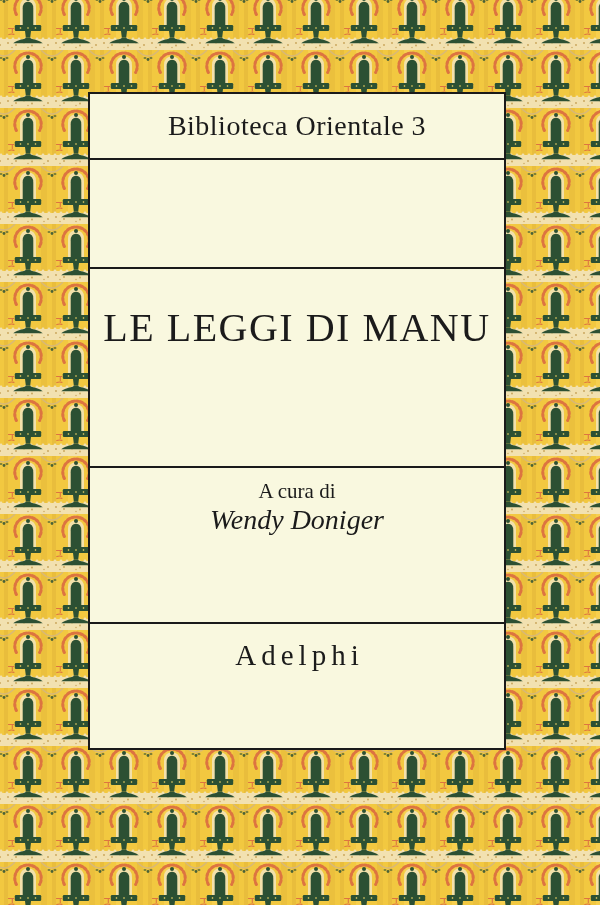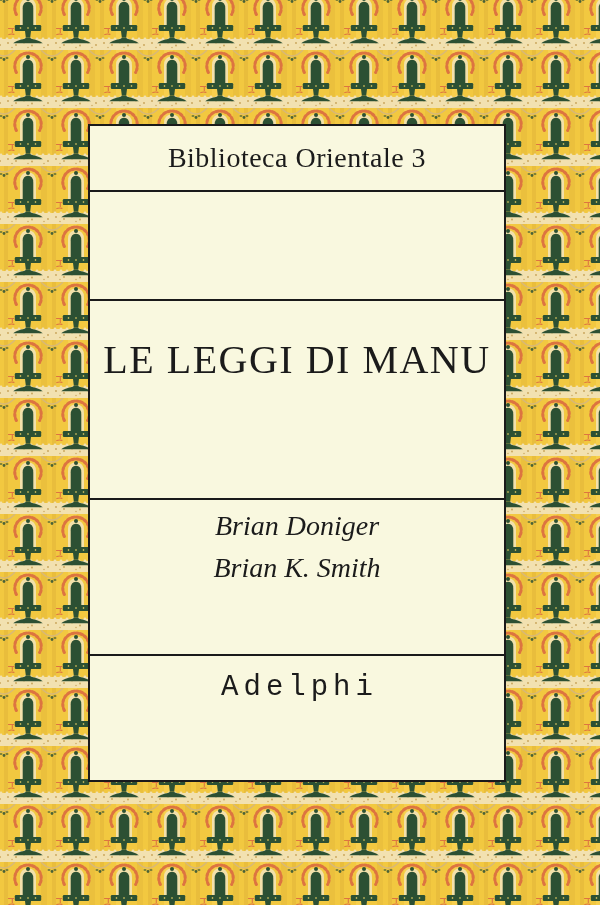--- a/index.html
+++ b/index.html
@@ -13,21 +13,20 @@
   .bg{position:absolute;left:0;top:0;display:block;}
   .panel{
     position:absolute;
     left:88px;top:92px;
     width:418px;height:658px;
     box-sizing:border-box;
     background:var(--panel_bg,#f9f8df);
     border:2px solid var(--line,#1a1a1a);
     display:flex;flex-direction:column;
     color:var(--text,#1b1b1b);
-    margin-top:32px;
   }
   .sec{box-sizing:border-box;flex:0 0 auto;}
   .sec + .sec{border-top:2px solid var(--line,#1a1a1a);}
   .sec-series{
     height:64px;
     display:flex;align-items:center;justify-content:center;
     font-size:28px;letter-spacing:0.5px;
   }
   .sec-blank{height:109px;}
   .sec-title{height:199px;text-align:center;}
@@ -44,21 +43,20 @@
     text-align:center;
   }
   .credit-label{font-size:21px;line-height:26px;}
   .credit-name{font-size:28px;line-height:32px;font-style:italic;}
   .credit-gap{height:10px;}
   .sec-publisher{
     height:64px;
     display:flex;align-items:center;justify-content:center;
     font-size:29px;letter-spacing:5px;
     padding-left:5px; 
-    font-family:Liberation Mono, monospace;
   }
 </style>
 </head>
 <body>
 
 <div class="cover">
 
   <svg class="bg" width="600" height="905" viewBox="0 0 600 905" aria-hidden="true">
     <defs>
       <pattern id="tile" width="48" height="58" patternUnits="userSpaceOnUse" patternTransform="translate(4,50)">
@@ -137,23 +135,23 @@
       <span>Biblioteca Orientale 3</span>
     </div>
 
     <div class="sec sec-blank"></div>
 
     <div class="sec sec-title">
       <h1>LE LEGGI DI MANU</h1>
     </div>
 
     <div class="sec sec-credits">
-      <div class="credit-name">Brian Doniger</div>
+      <div class="credit-label">A cura di</div>
+      <div class="credit-name">Wendy Doniger</div>
       <div class="credit-gap"></div>
-      <div class="credit-name">Brian K. Smith</div>
     </div>
 
     <div class="sec sec-publisher">
       <span>Adelphi</span>
     </div>
 
   </div>
 </div>
 
 </body></html>

